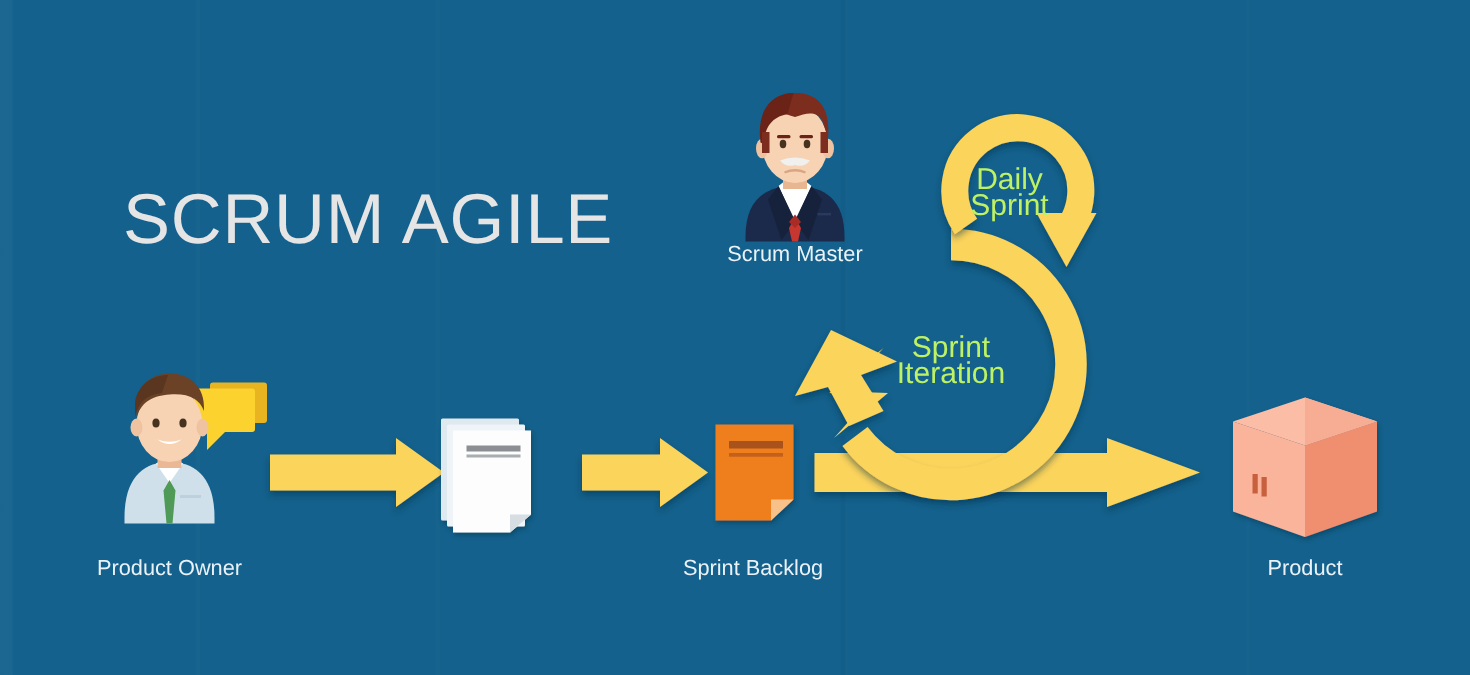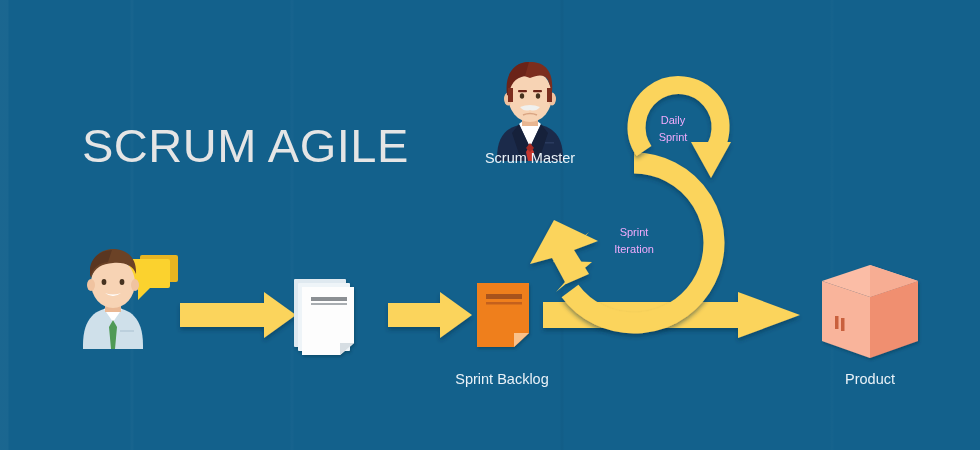--- a/index.html
+++ b/index.html
@@ -50,22 +50,22 @@
   .caption {
     position: absolute;
     color: #eaf2f8;
     font-size: 14.5px;
     white-space: nowrap;
     text-align: center;
   }
 
   .circle-label {
     position: absolute;
-    color: #f0abfc;
-    font-size: 11px;
+    color: #bef264;
+    font-size: 20px;
     line-height: 17px;
     text-align: center;
     white-space: nowrap;
   }
 
   svg.layer {
     position: absolute;
     left: 0;
     top: 0;
     width: 980px;
@@ -263,27 +263,28 @@
 
       <path d="M 520 107 Q 530 103 540 107 Q 536 112 530 110 Q 524 112 520 107 Z" fill="#f0f0ee"></path>
 
       <path d="M 523 115 Q 530 112 537 115" fill="none" stroke="#d9a583" stroke-width="1.6"></path>
     </g>
 
   </svg>
 
   <div class="title txt">SCRUM AGILE</div>
 
+  <div class="caption txt" style="left:43px; top:371px; width:140px;">Product Owner</div>
 
 
   <div class="caption txt" style="left:800px; top:371px; width:140px;">Product</div>
 
   <div class="caption txt" style="left:432px; top:371px; width:140px;">Sprint Backlog</div>
 
-  <div class="caption txt" style="left:460px; top:150px; width:140px;">Scrum Master</div>
+  <div class="caption txt" style="left:460px; top:162px; width:140px;">Scrum Master</div>
 
   <div class="circle-label txt" style="left:633px; top:112px; width:80px;">
     <div>Daily</div>
     <div>Sprint</div>
   </div>
 
   <div class="circle-label txt" style="left:594px; top:224px; width:80px;">
     <div>Sprint</div>
     <div>Iteration</div>
   </div>

